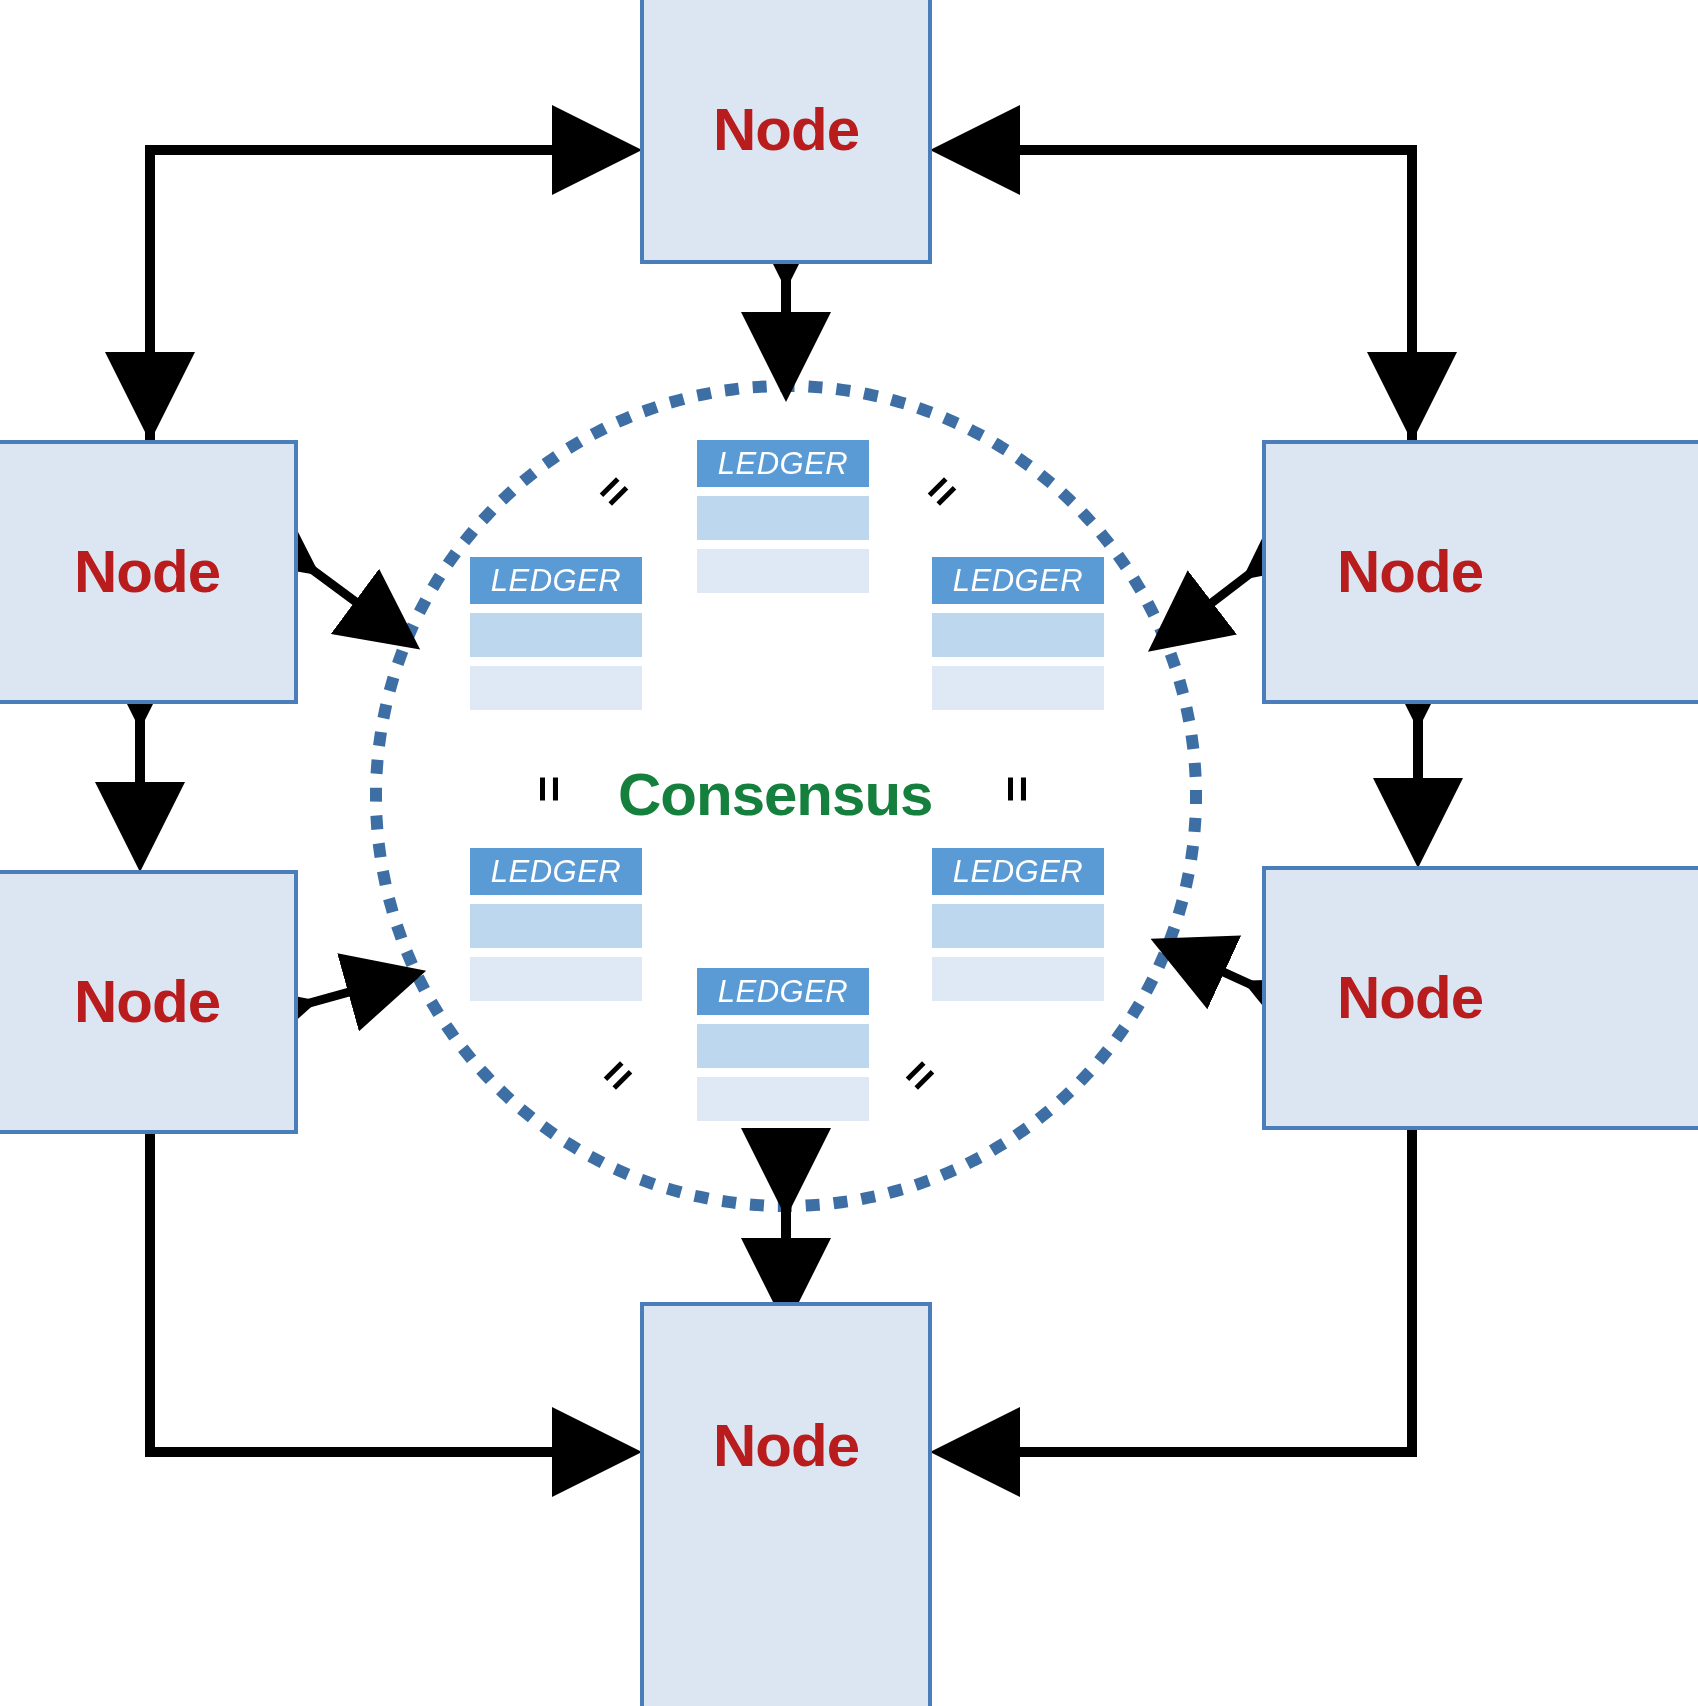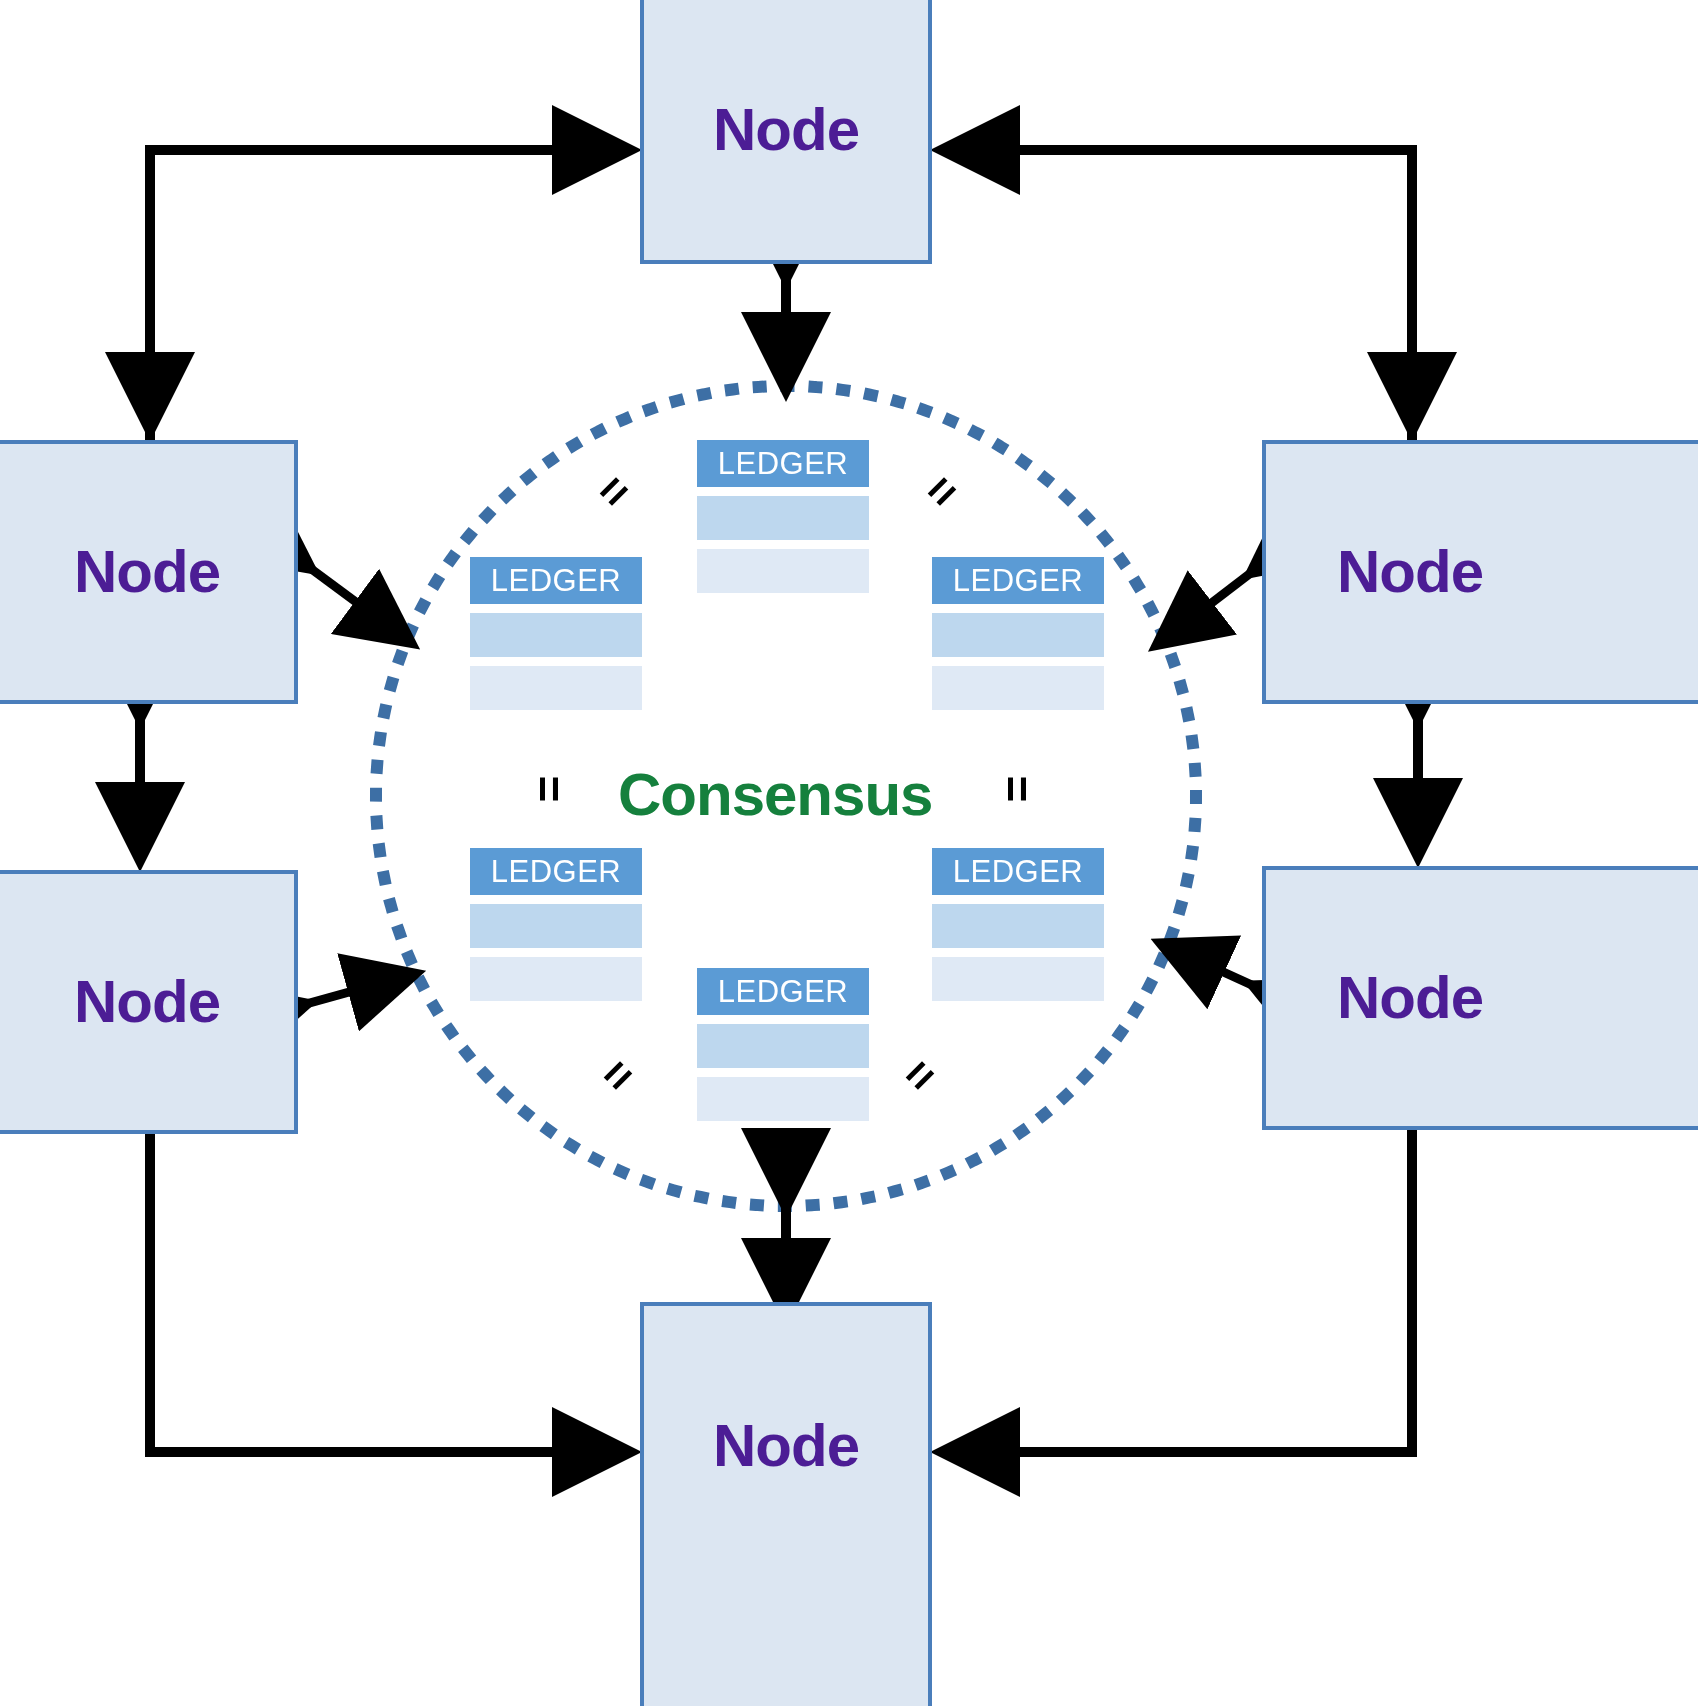--- a/index.html
+++ b/index.html
@@ -10,25 +10,25 @@
     position:absolute;
     background:#dce6f2;
     border:4px solid #4a7ebb;
     box-sizing:border-box;
     display:flex;align-items:center;justify-content:center;
   }
   .node-label{
     font-family:"Liberation Sans",sans-serif;
     font-weight:bold;
     font-size:60px;
-    color:#4c1d95;
+    color:#b91c1c;
     letter-spacing:-1px;
     line-height:1;
   }
-  .ledger{position:absolute;width:172px;}
+  .ledger{position:absolute;width:172px;font-style:italic;}
   .ledger-title{
     background:#5b9bd5;
     color:#ffffff;
     font-family:"Liberation Sans",sans-serif;
     font-size:31px;
     letter-spacing:0.5px;
     text-align:center;
     height:47px;
     line-height:47px;
     box-sizing:border-box;

